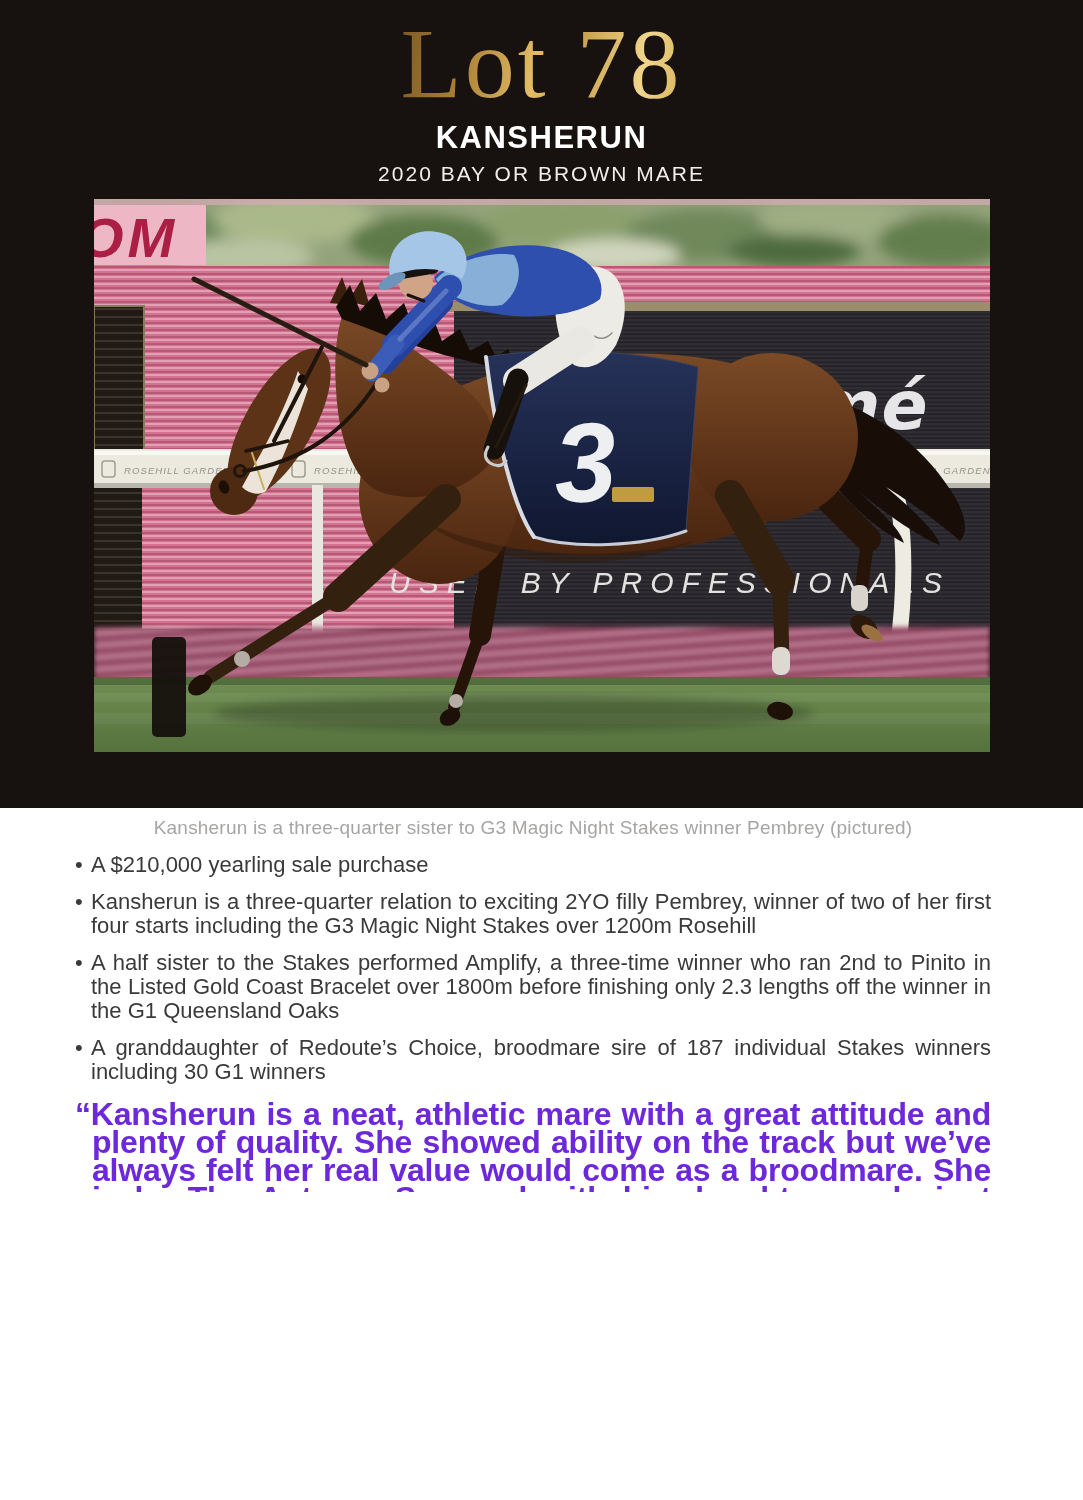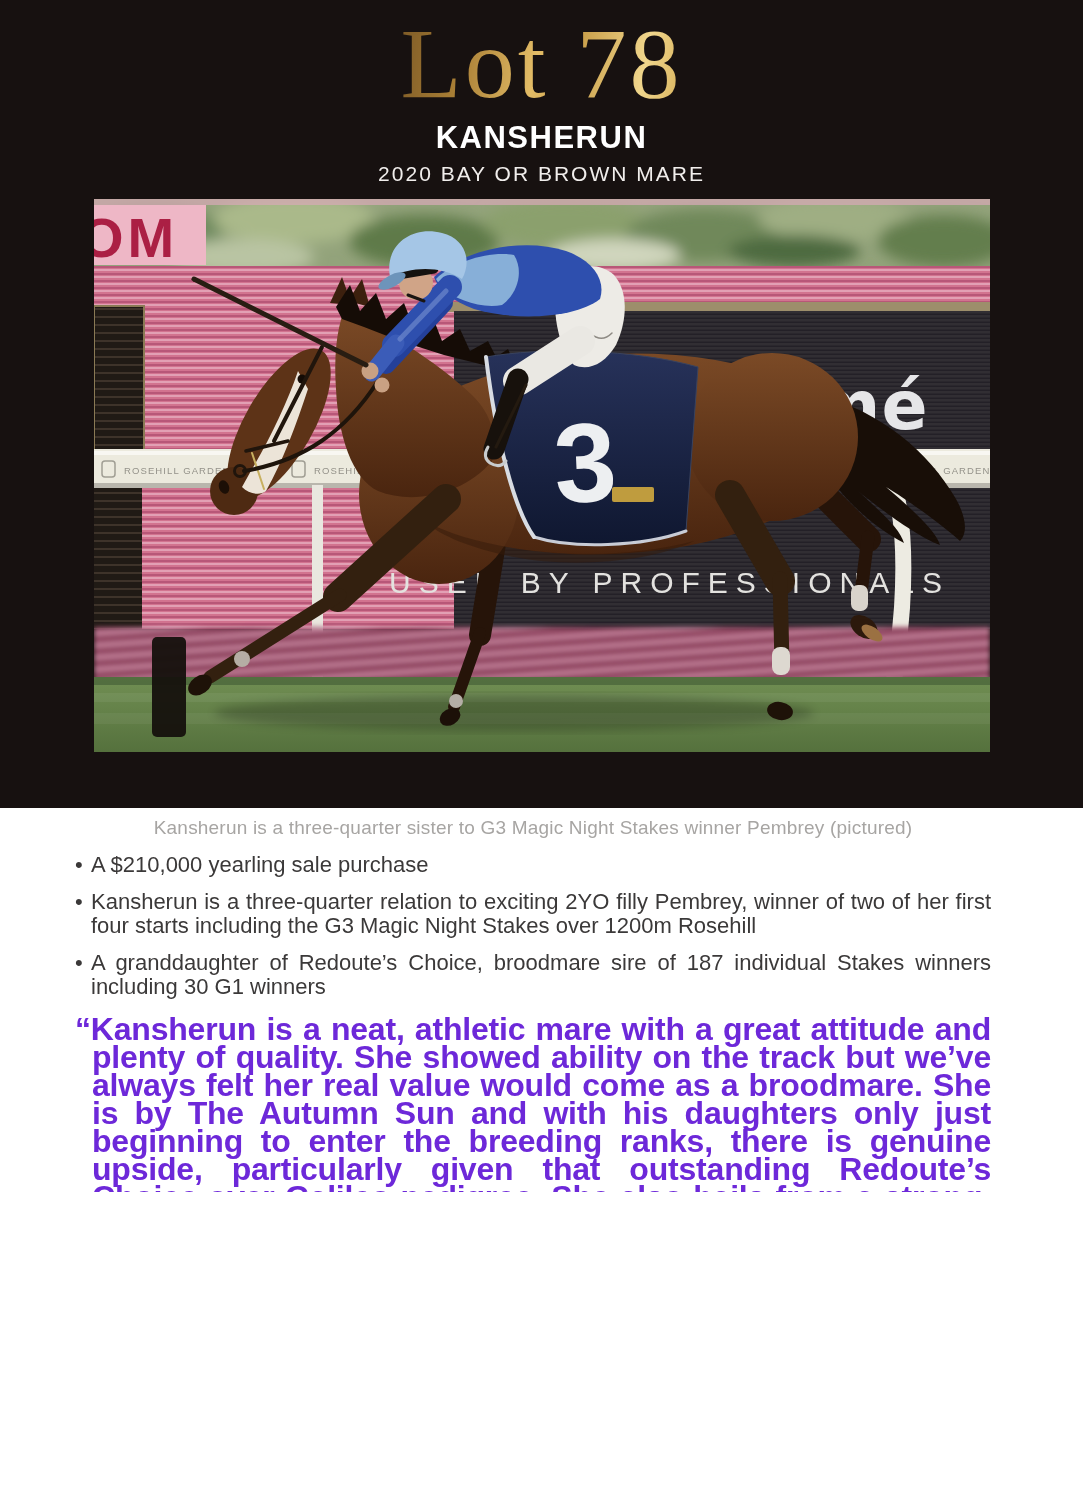--- a/index.html
+++ b/index.html
@@ -36,21 +36,21 @@
     color: #ffffff; font-size: 31px; font-weight: 700; letter-spacing: 1.5px; line-height: 1.15;
   }
   .pedigree {
     margin-top: 5px;
     color: #ffffff; font-size: 30px; font-weight: 700; letter-spacing: 0.5px; line-height: 1.15;
   }
   .year-desc {
     margin-top: 6px;
     color: #f1eeec; font-size: 21px; font-weight: 400; letter-spacing: 2px; line-height: 1.15;
   }
-  .photo-wrap { width: 896px; margin: 13px auto 0; }
+  .photo-wrap { width: 896px; margin: 13px auto 0; font-style: italic; }
   .photo-wrap svg { display:block; }
   
   .body-section { padding: 9px 92px 0 75px; }
   .caption {
     text-align: center;
     color: #a7a5a3;
     font-size: 19px;
     letter-spacing: 0.2px;
     margin-bottom: 14px;
   }
@@ -301,19 +301,20 @@
       </svg>
     </div>
   </header>
 
   <main class="body-section">
     <div class="caption">Kansherun is a three-quarter sister to G3 Magic Night Stakes winner Pembrey (pictured)</div>
 
     <ul class="bullets">
       <li><span>A $210,000 yearling sale purchase</span></li>
       <li><span>Kansherun is a three-quarter relation to exciting 2YO filly Pembrey, winner of two of her first four starts including the G3 Magic Night Stakes over 1200m Rosehill</span></li>
+      <li><span>A half sister to the Stakes performed Amplify, a three-time winner who ran 2nd to Pinito in the Listed Gold Coast Bracelet over 1800m before finishing only 2.3 lengths off the winner in the G1 Queensland Oaks</span></li>
       <li><span>A granddaughter of Redoute’s Choice, broodmare sire of 187 individual Stakes winners including 30 G1 winners</span></li>
     </ul>
 
     <div class="quote">“Kansherun is a neat, athletic mare with a great attitude and plenty of quality. She showed ability on the track but we’ve always felt her real value would come as a broodmare. She is by The Autumn Sun and with his daughters only just beginning to enter the breeding ranks, there is genuine upside, particularly given that outstanding Redoute’s Choice over Galileo pedigree. She also hails from a strong, current family, highlighted by her three-quarter sister Pembrey’s recent G3 success, adding immediate appeal to the page.”</div>
   </main>
 
 </div>
 
 </body></html>

